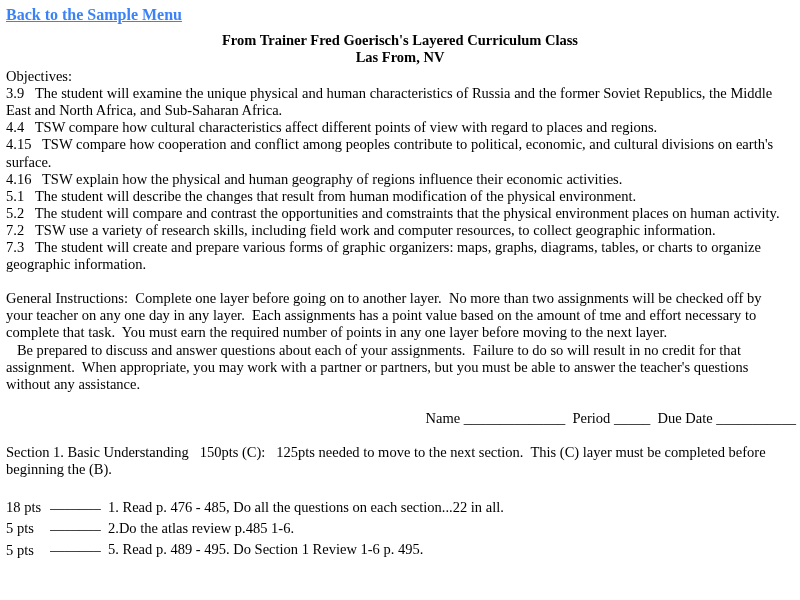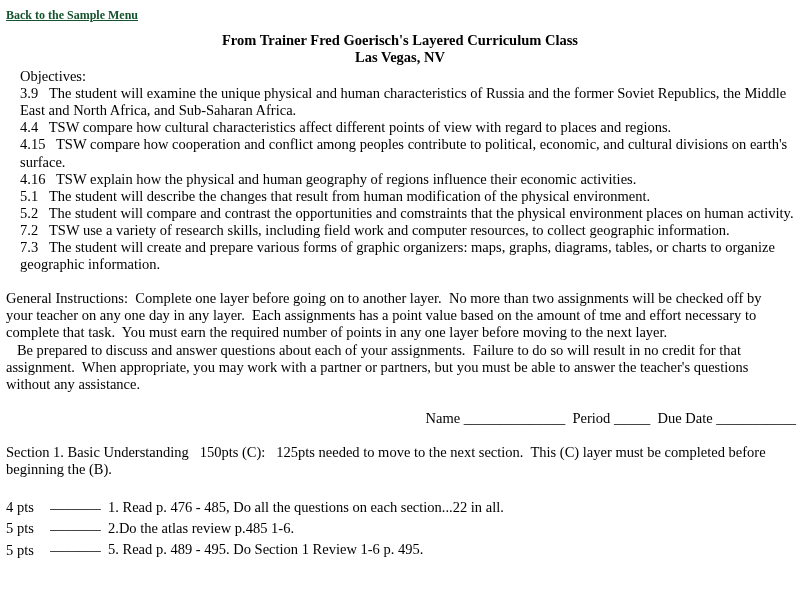--- a/index.html
+++ b/index.html
@@ -19,43 +19,43 @@
   }
   .page {
     padding: 6px 4px 0 4px;
     box-sizing: border-box;
   }
   
   .backlink-row {
     margin: 0 0 8px 2px;
   }
   a.backlink {
-    color: #14532d;
+    color: #3b82f6;
     font-weight: bold;
     text-decoration: underline;
-    font-size: 12px;
+    font-size: 16px;
     cursor: pointer;
   }
   
   .heading {
     text-align: center;
     font-weight: bold;
     line-height: 17px;
     margin: 0 0 2px 0;
   }
   .heading div { white-space: pre; }
 
   
   .block {
     white-space: pre-wrap;
     margin: 0;
   }
   .spacer { height: 17px; }
 
-  .objectives { margin: 0 0 0 16px; }
+  .objectives { margin: 0 0 0 2px; }
   .instructions { margin: 0 16px 0 2px; }
   .nameline { margin: 0 0 0 2px; text-align: right; }
   .sectionline { margin: 0 0 0 2px; }
 
   
   .assignments { margin: 0 0 0 2px; }
   .arow {
     white-space: pre;
     display: block;
     line-height: 17.1px;
@@ -76,21 +76,21 @@
 <body>
 
 <div class="page">
 
   <div class="backlink-row">
     <a class="backlink">Back to the Sample Menu</a>
   </div>
 
   <div class="heading">
     <div>From Trainer Fred Goerisch's Layered Curriculum Class</div>
-    <div>Las Vegas, NV</div>
+    <div>Las From, NV</div>
   </div>
 
   <div class="block objectives">Objectives:</div>
   <div class="block objectives">3.9	The student will examine the unique physical and human characteristics of Russia and the former Soviet Republics, the Middle East and North Africa, and Sub-Saharan Africa.
 4.4   TSW compare how cultural characteristics affect different points of view with regard to places and regions.
 4.15   TSW compare how cooperation and conflict among peoples contribute to political, economic, and cultural divisions on earth's surface.
 4.16   TSW explain how the physical and human geography of regions influence their economic activities.
 5.1	The student will describe the changes that result from human modification of the physical environment.
 5.2   The student will compare and contrast the opportunities and comstraints that the physical environment places on human activity.
 7.2	TSW use a variety of research skills, including field work and computer resources, to collect geographic information.
@@ -105,18 +105,18 @@
 
   <div class="block nameline">Name ______________  Period _____  Due Date ___________</div>
 
   <div class="spacer"></div>
 
   <div class="block sectionline">Section 1. Basic Understanding   150pts (C):   125pts needed to move to the next section.  This (C) layer must be completed before beginning the (B).</div>
 
   <div class="spacer"></div>
 
   <div class="assignments">
-      <span class="arow"><span class="pts">4 pts</span><span class="blank">_______</span><span>1. Read p. 476 - 485, Do all the questions on each section...22 in all.</span></span>
+      <span class="arow"><span class="pts">18 pts</span><span class="blank">_______</span><span>1. Read p. 476 - 485, Do all the questions on each section...22 in all.</span></span>
       <span class="arow"><span class="pts">5 pts</span><span class="blank">_______</span><span>2.Do the atlas review p.485 1-6.</span></span>
       <span class="arow"><span class="pts">5 pts</span><span class="blank">_______</span><span>5. Read p. 489 - 495. Do Section 1 Review 1-6 p. 495.</span></span>
     </div>
 
 </div>
 
 </body></html>

